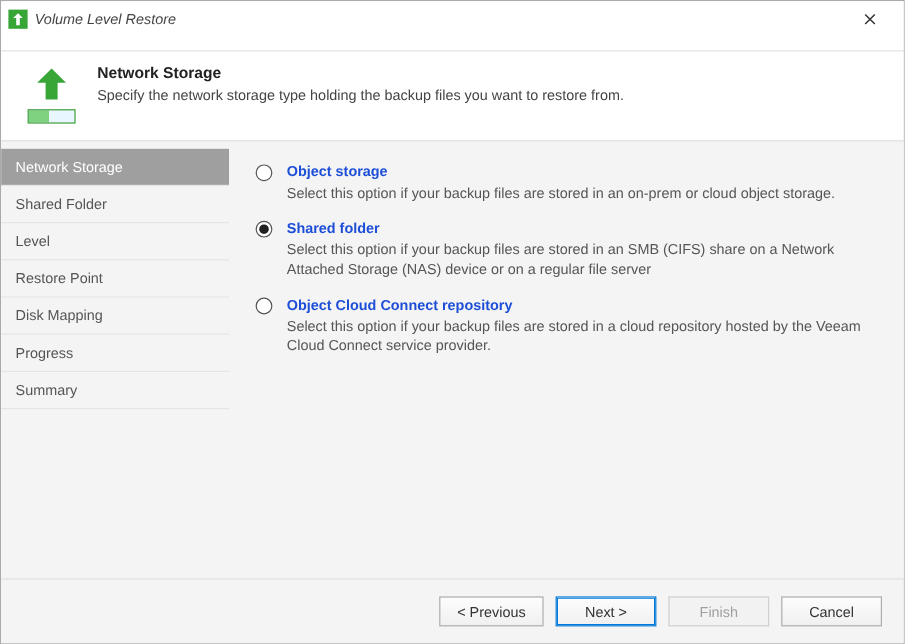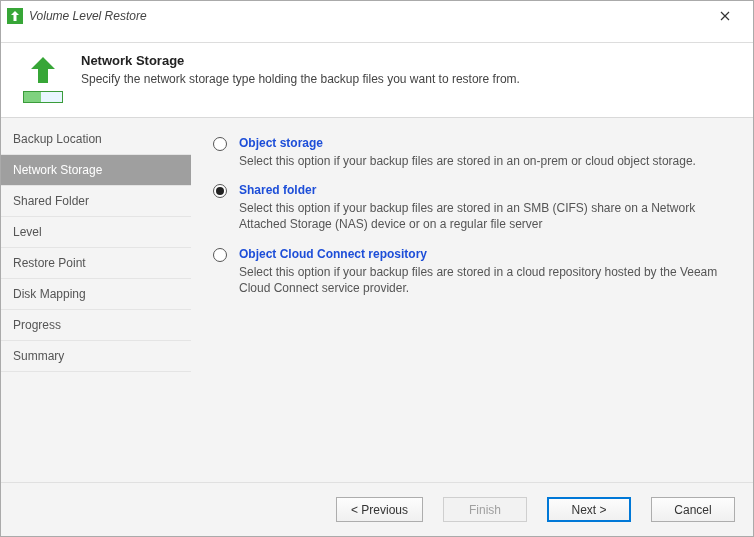--- a/index.html
+++ b/index.html
@@ -122,21 +122,21 @@
     color: #555;
     line-height: 1.35;
     margin-top: 2px;
   }
 
   .footer {
     height: 54px;
     display: flex;
     align-items: center;
     justify-content: flex-end;
-    gap: 20px;
+    gap: 10px;
     padding: 0 18px;
     background: #f4f4f4;
     border-top: 1px solid #e0e0e0;
   }
   .btn {
     min-width: 84px;
     height: 25px;
     padding: 0 14px;
     border: 1px solid #adadad;
     background: linear-gradient(#fdfdfd, #f0f0f0);
@@ -184,21 +184,20 @@
       <div class="bar"></div>
     </div>
     <div class="text">
       <div class="h-title">Network Storage</div>
       <div class="h-sub">Specify the network storage type holding the backup files you want to restore from.</div>
     </div>
   </div>
 
   <div class="body">
     <div class="sidebar">
-      <div class="step"><span>Backup Location</span></div>
       <div class="step selected"><span>Network Storage</span></div>
       <div class="step"><span>Shared Folder</span></div>
       <div class="step"><span>Level</span></div>
       <div class="step"><span>Restore Point</span></div>
       <div class="step"><span>Disk Mapping</span></div>
       <div class="step"><span>Progress</span></div>
       <div class="step"><span>Summary</span></div>
     </div>
 
     <div class="content">
@@ -217,18 +216,18 @@
           <span class="radio"></span>
           <span class="opt-title">Object Cloud Connect repository</span>
           <span class="opt-desc">Select this option if your backup files are stored in a cloud repository hosted by the Veeam Cloud Connect service provider.</span>
         </div>
       </div>
     </div>
   </div>
 
   <div class="footer">
     <button class="btn">&lt; Previous</button>
+    <button class="btn default">Next &gt;</button>
     <button class="btn" disabled="">Finish</button>
-    <button class="btn default">Next &gt;</button>
     <button class="btn">Cancel</button>
   </div>
 
 </div>
 
 </body></html>

